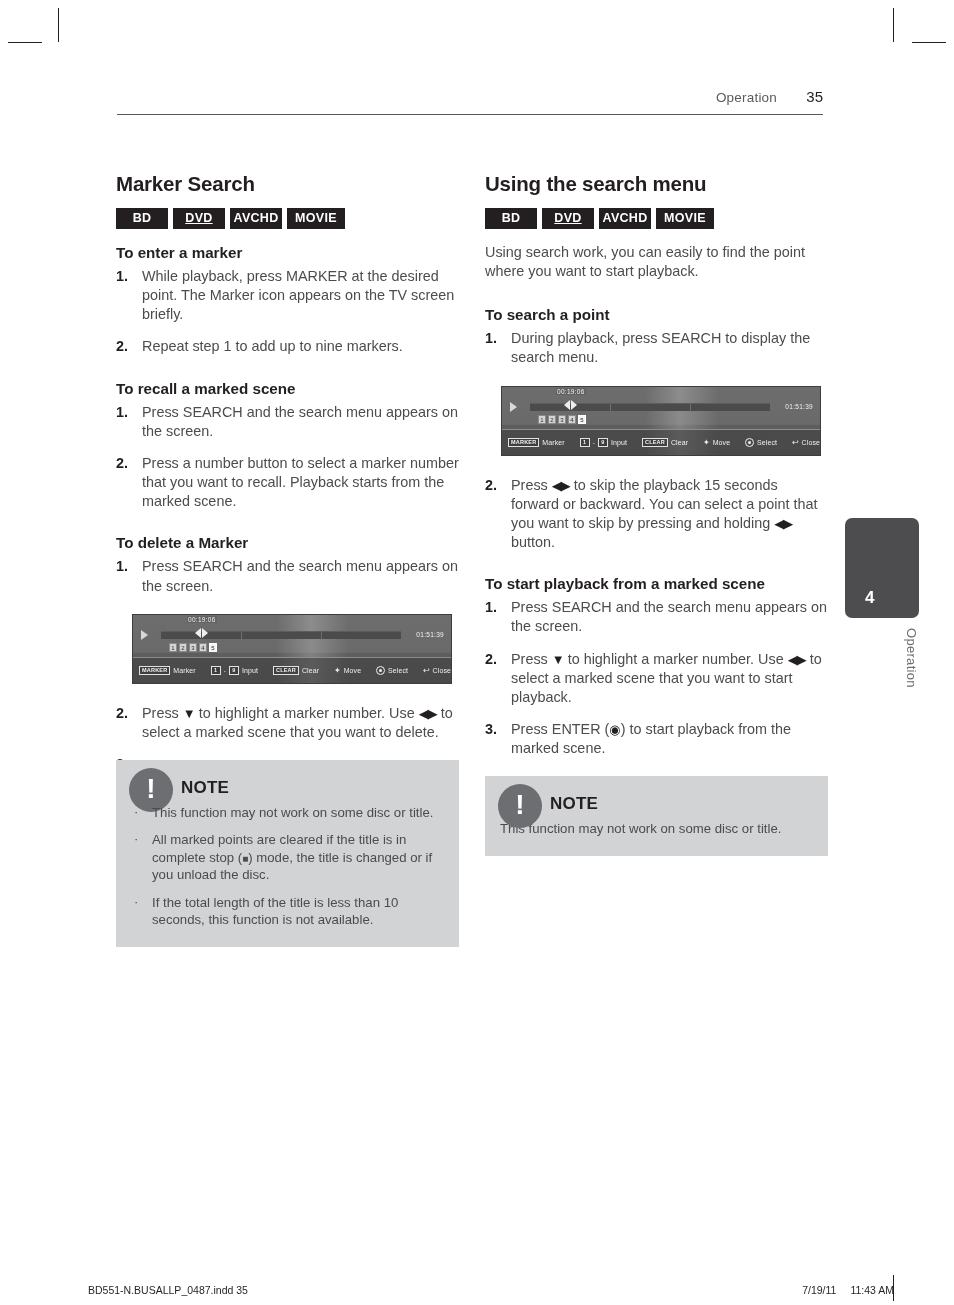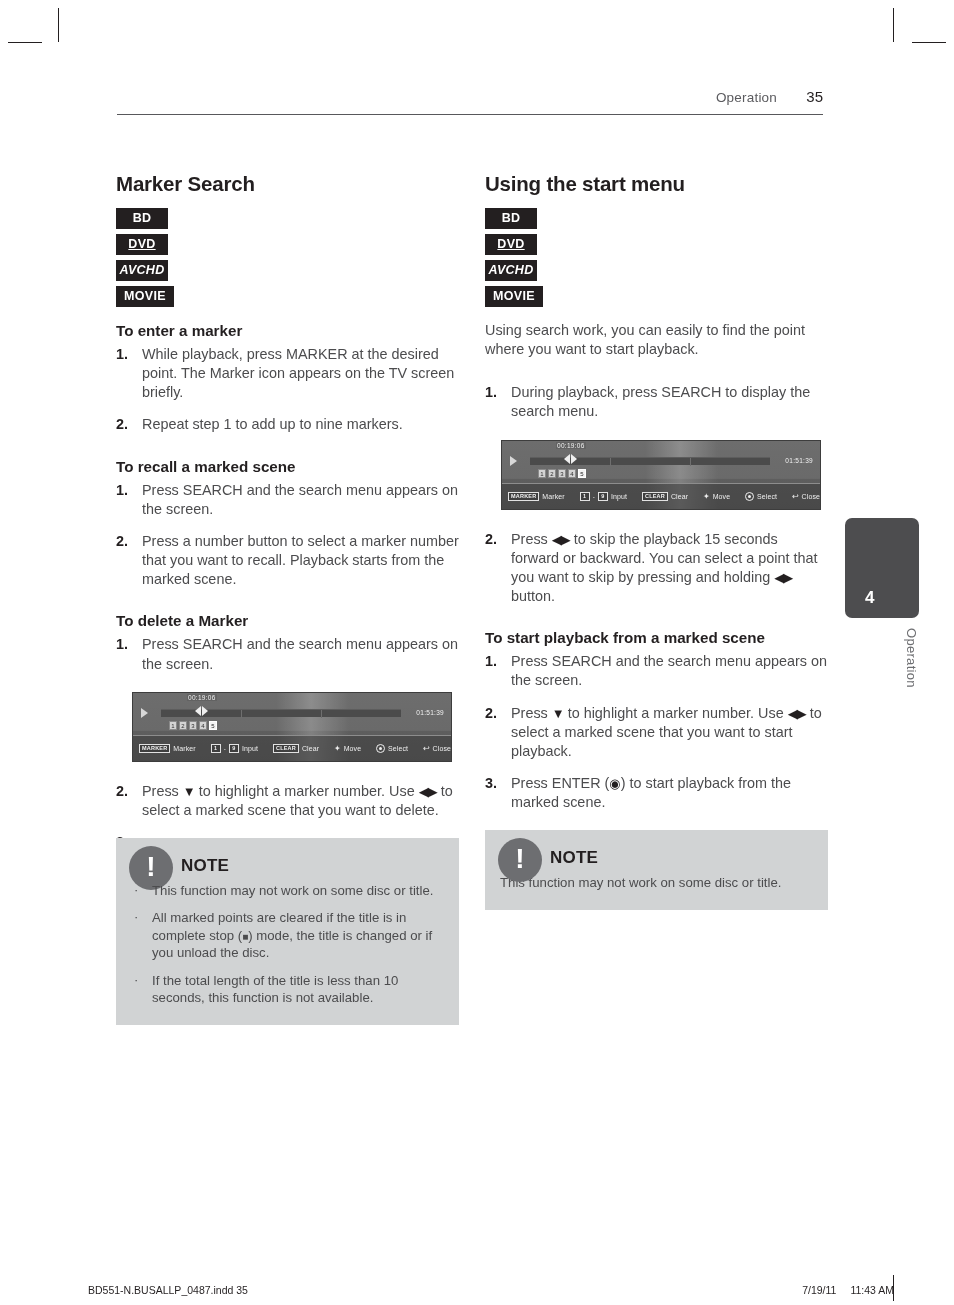--- a/index.html
+++ b/index.html
@@ -45,30 +45,30 @@
   }
   .col-left  { left: 116px; }
   .col-right { left: 485px; }
 
   h1.sect {
     font-size: 20.5px; font-weight: bold; letter-spacing: -0.2px;
     margin: 0 0 12px 0; color: #231f20;
   }
 
   
-  .badges { display: flex; gap: 5px; margin: 0 0 14px 0; flex-direction: column; }
+  .badges { display: flex; gap: 5px; margin: 0 0 14px 0; }
   .badge {
     background: #231f20; color: #ffffff;
     font-size: 12.5px; font-weight: bold; letter-spacing: .3px;
     padding: 3px 0 4px 0; text-align: center;
     min-width: 52px;
   }
   .badge.w-bd    { width: 52px; }
   .badge.w-dvd   { width: 52px; text-decoration: underline; }
-  .badge.w-avchd { width: 40px; font-style: italic; }
+  .badge.w-avchd { width: 40px; }
   .badge.w-movie { width: 58px; }
 
   p.lead {
     font-size: 14.4px; line-height: 1.33; color: #4c4c4e;
     margin: 0 0 24px 0;
   }
 
   h2.sub {
     font-size: 15.2px; font-weight: bold; color: #231f20;
     margin: 0 0 5px 0; line-height: 1.25;
@@ -409,31 +409,32 @@
       <li>
         <span class="dot">·</span>
         <span>If the total length of the title is less than 10 seconds, this function is not available.</span>
       </li>
     </ul>
   </div>
 </div>
 
 <div class="col col-right">
 
-  <h1 class="sect">Using the start menu</h1>
+  <h1 class="sect">Using the search menu</h1>
 
   <div class="badges">
     <span class="badge w-bd">BD</span>
     <span class="badge w-dvd">DVD</span>
     <span class="badge w-avchd">AVCHD</span>
     <span class="badge w-movie">MOVIE</span>
   </div>
 
   <p class="lead">Using search work, you can easily to find the point where you want to start playback.</p>
 
+  <h2 class="sub">To search a point</h2>
   <ol class="steps">
     <li>
       <span class="num">1.</span>
       <span>During playback, press SEARCH to display the search menu.</span>
     </li>
   </ol>
 
   <div class="osd">
     <div class="osd-top">
       <div class="osd-play"></div>

